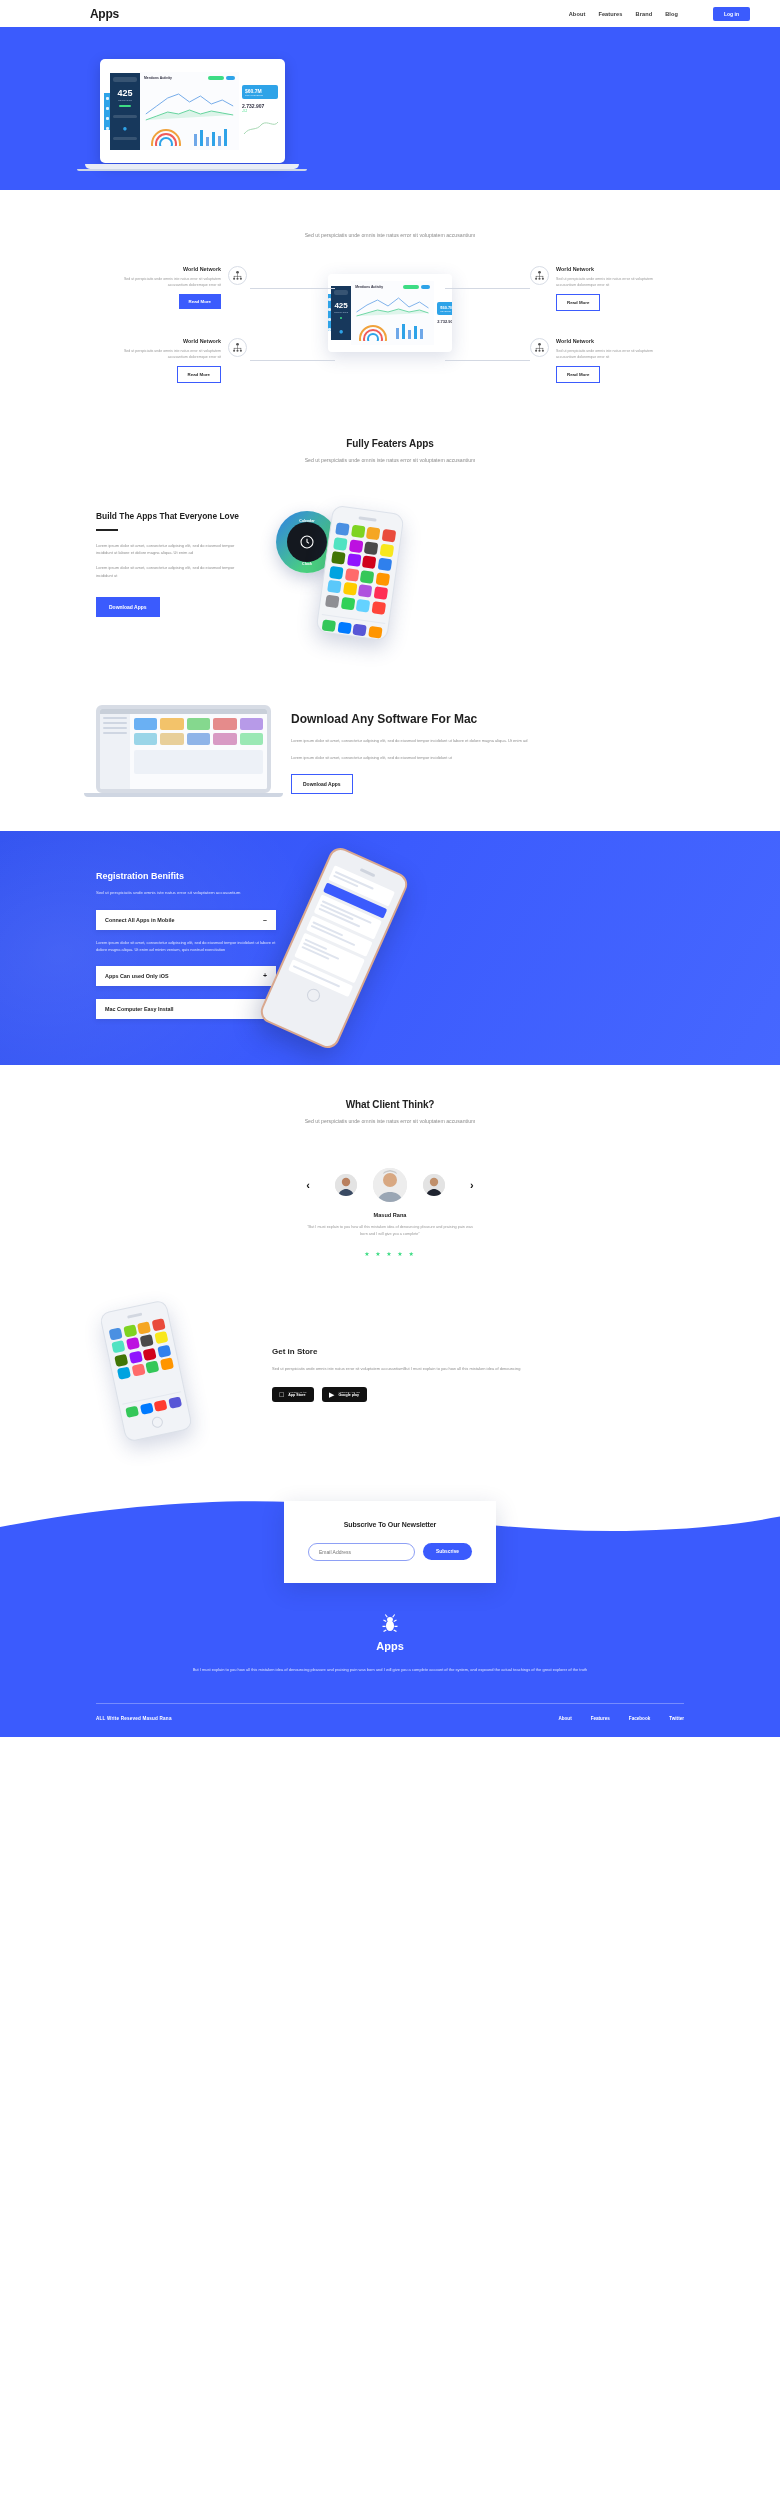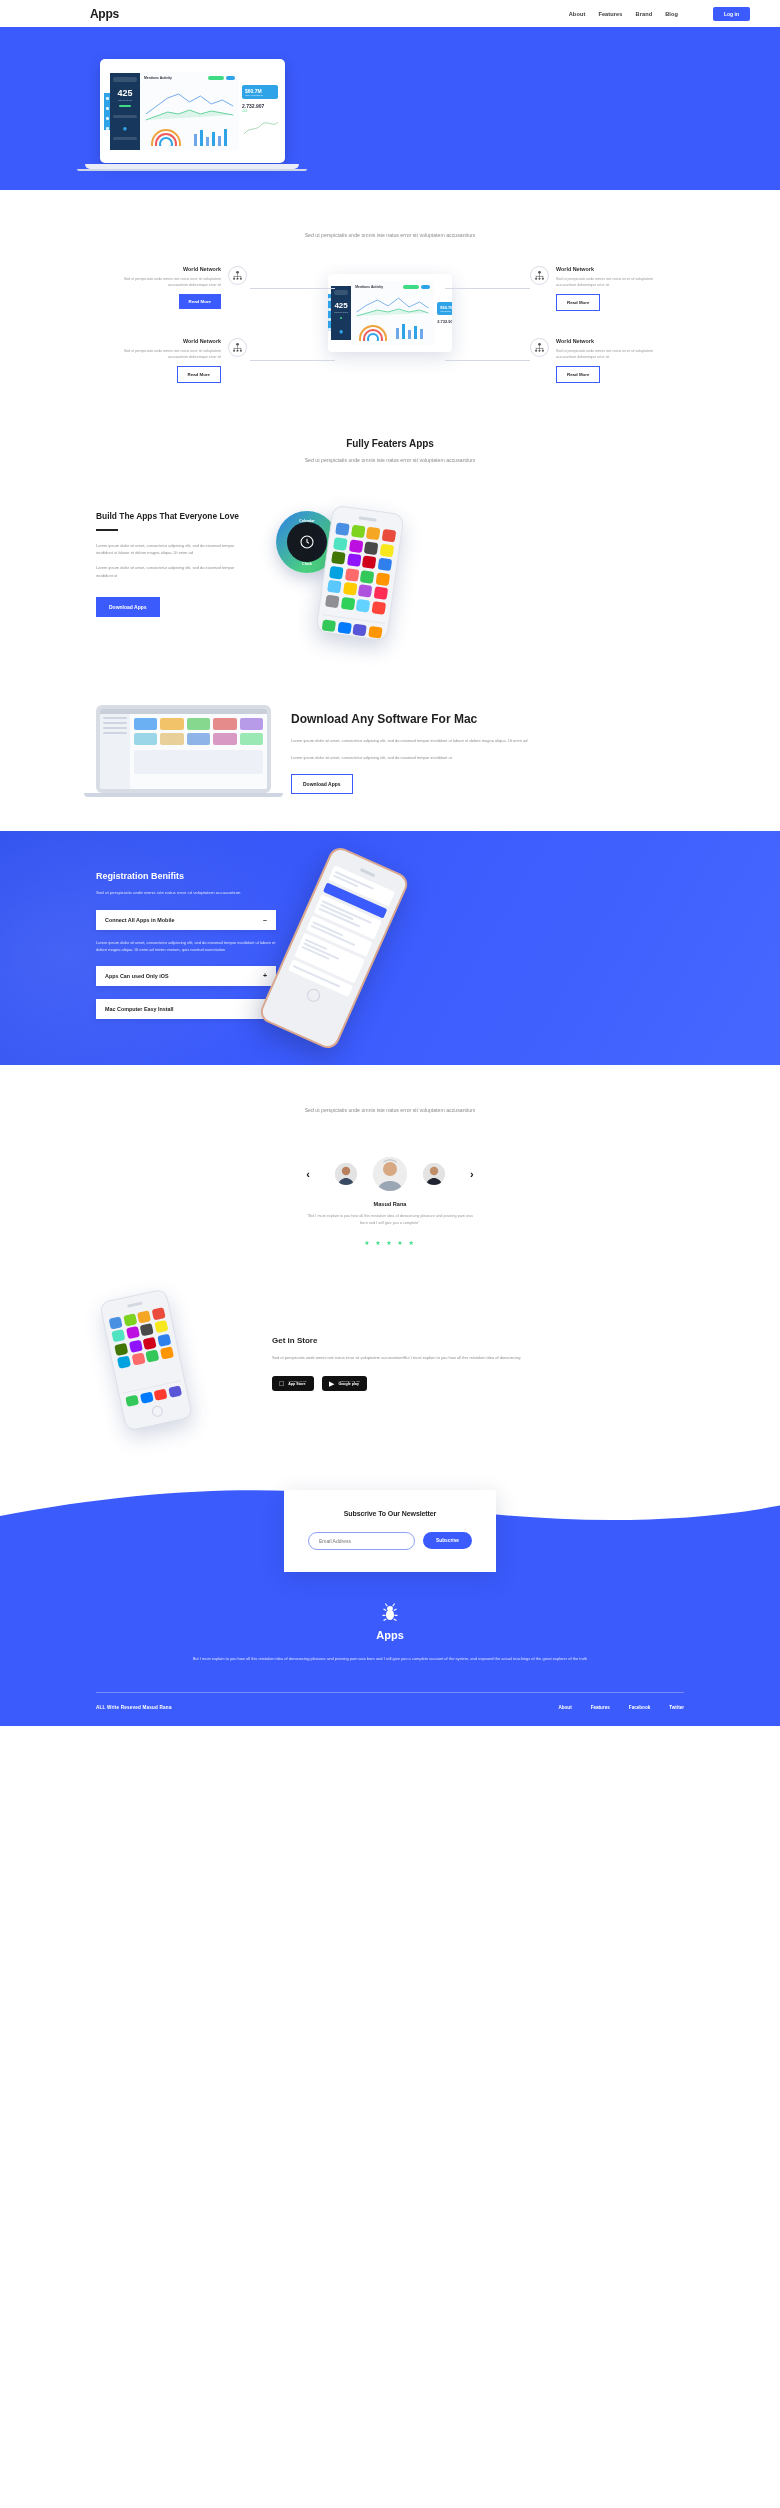--- a/index.html
+++ b/index.html
@@ -637,20 +637,21 @@
           <div class="tp-card">
               <div class="tp-bar" style="width:85%"></div>
             </div>
           <div style="width:13px;height:13px;border-radius:50%;border:1px solid #cfd4de;margin:6px auto 0;"></div>
         </div>
       </div>
     </div>
   </div>
 
   <div class="testi">
+    <div class="sec-title">What Client Think?</div>
     <div class="sec-sub">Sed ut perspiciatis unde omnis iste natus error sit voluptatem accusantium</div>
 
     <div class="testi-carousel">
       <div class="arrow">‹</div>
       <div class="av sm">
         <svg width="22" height="22" viewBox="0 0 22 22">
             <rect width="22" height="22" fill="#e3e3e3"></rect>
             <circle cx="11" cy="8" r="4.2" fill="#b9805f"></circle>
             <path d="M3 22c1-5 5-7 8-7s7 2 8 7z" fill="#3a4a63"></path>
           </svg>

